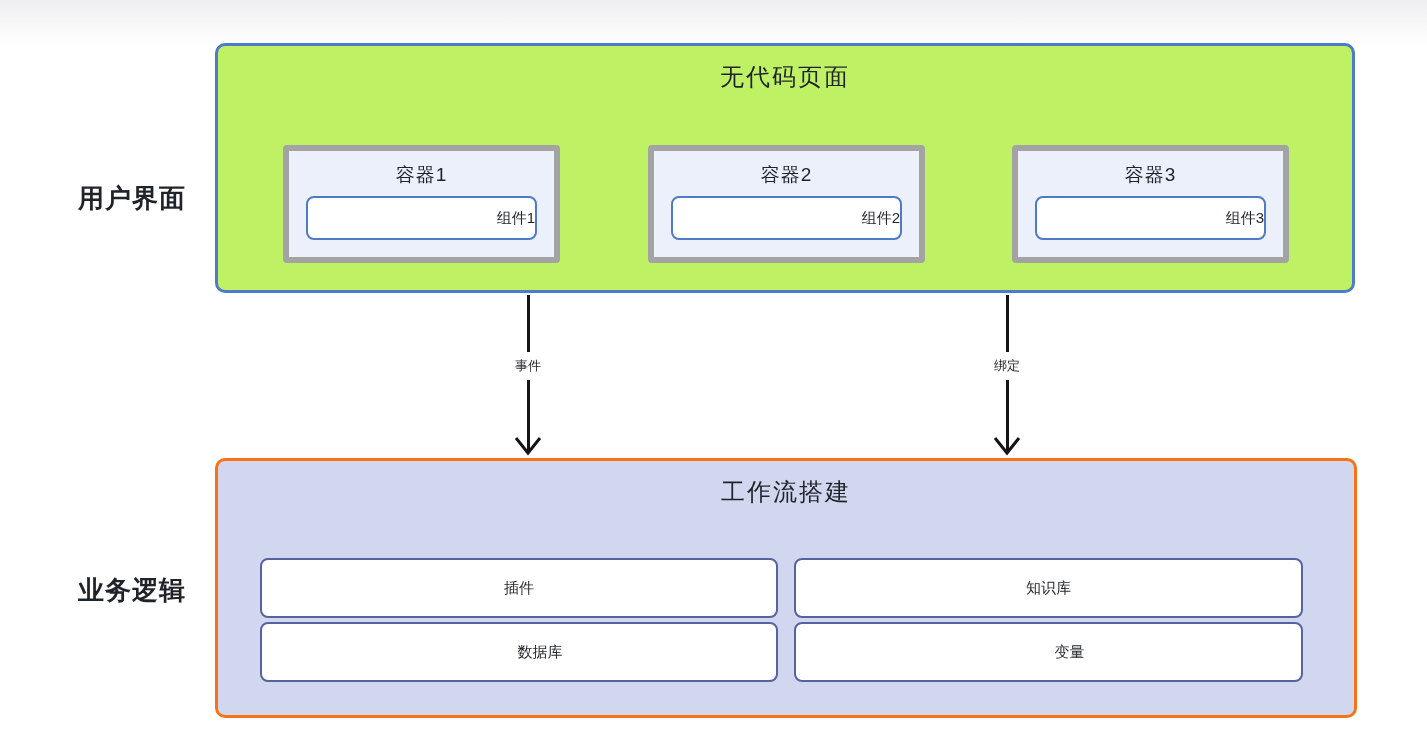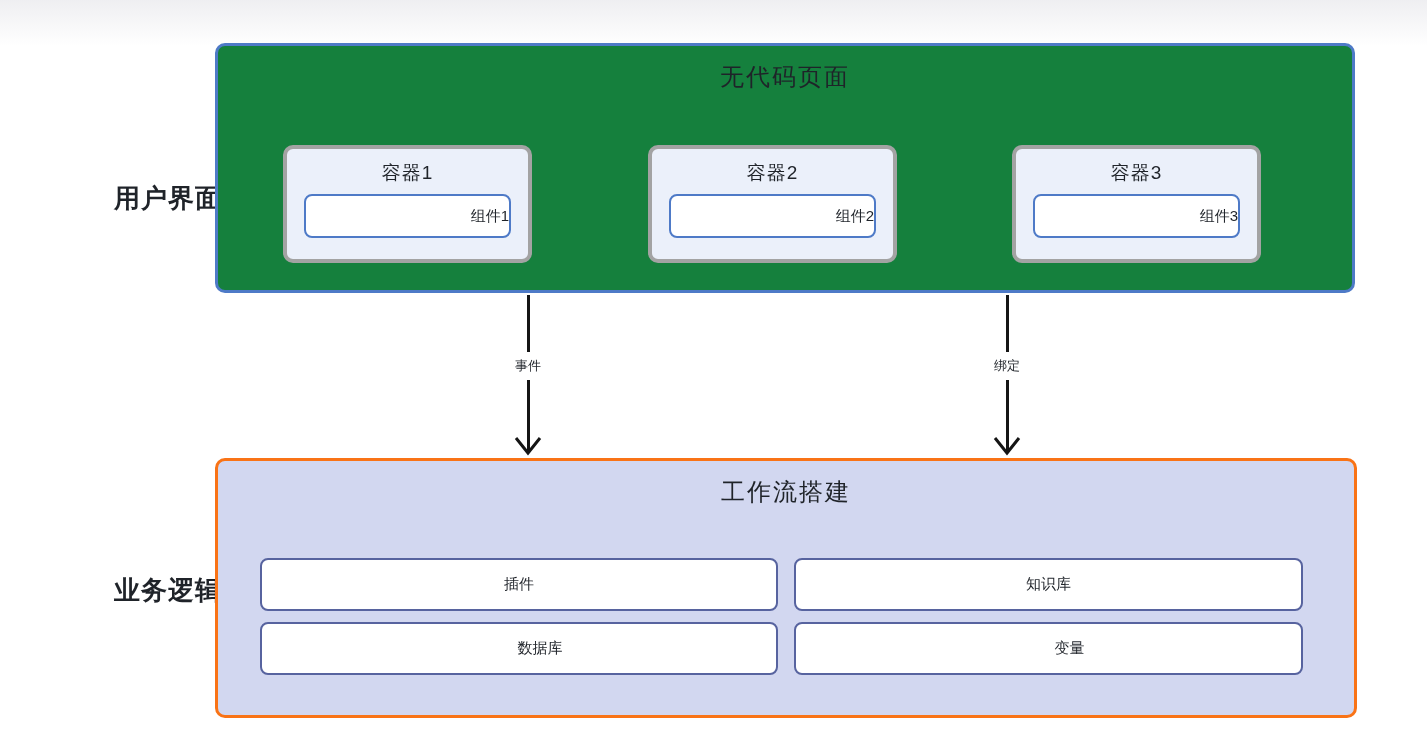--- a/index.html
+++ b/index.html
@@ -16,39 +16,38 @@
   .top-shade {
     position: absolute; top: 0; left: 0; right: 0; height: 46px;
     background: linear-gradient(to bottom, rgba(225,225,230,0.55), rgba(255,255,255,0));
     pointer-events: none;
   }
 
   .row-label {
     position: absolute;
     font-size: 26px; font-weight: 600; letter-spacing: 1px;
     white-space: nowrap;
-    margin-left: 36px;
   }
   #label-ui    { left: 78px; top: 181px; }
   #label-logic { left: 78px; top: 573px; }
 
   .panel { position: absolute; border-radius: 10px; box-sizing: border-box; }
 
   .ui-panel {
     left: 215px; top: 43px; width: 1140px; height: 250px;
-    background: #15803d; border: 3px solid #4E7AC7;
+    background: #bef264; border: 3px solid #4E7AC7;
   }
   .panel-title {
     text-align: center; font-size: 24px; font-weight: 500;
     margin-top: 15px; letter-spacing: 2px;
   }
 
   .container-box {
-    position: absolute; top: 99px; width: 249px; height: 118px;
-    background: #EBF0FA; border: 4px solid #a3a3a3; border-radius: 10px;
+    position: absolute; top: 99px; width: 277px; height: 118px;
+    background: #EBF0FA; border: 6px solid #a3a3a3; border-radius: 4px;
     box-sizing: border-box;
   }
   .c1 { left: 65px; }  .c2 { left: 430px; }  .c3 { left: 794px; }
   .container-title {
     text-align: center; font-size: 19px; font-weight: 500; margin-top: 11px;
     letter-spacing: 1px;
   }
   .component-box {
     position: absolute; left: 17px; right: 17px; top: 45px; height: 44px;
     background: #ffffff; border: 2px solid #4E7AC7; border-radius: 8px;
@@ -70,21 +69,21 @@
   .arrowhead {
     position: absolute; bottom: -3px; left: 50%; margin-left: -15px;
     width: 30px; height: 20px;
   }
 
   .logic-panel {
     left: 215px; top: 458px; width: 1142px; height: 260px;
     background: #D2D7F0; border: 3px solid #f97316;
   }
   .logic-item {
-    position: absolute; height: 53px;
+    position: absolute; height: 60px;
     background: #ffffff; border: 2px solid #57639F; border-radius: 8px;
     box-sizing: border-box;
     display: flex; align-items: center; justify-content: center;
     font-size: 15px;
   }
   .li-r1 { top: 97px; }  .li-r2 { top: 161px; padding-left: 42px; }
   .li-left  { left: 42px;  width: 518px; }
   .li-right { left: 576px; width: 509px; }
 </style>
 </head>

